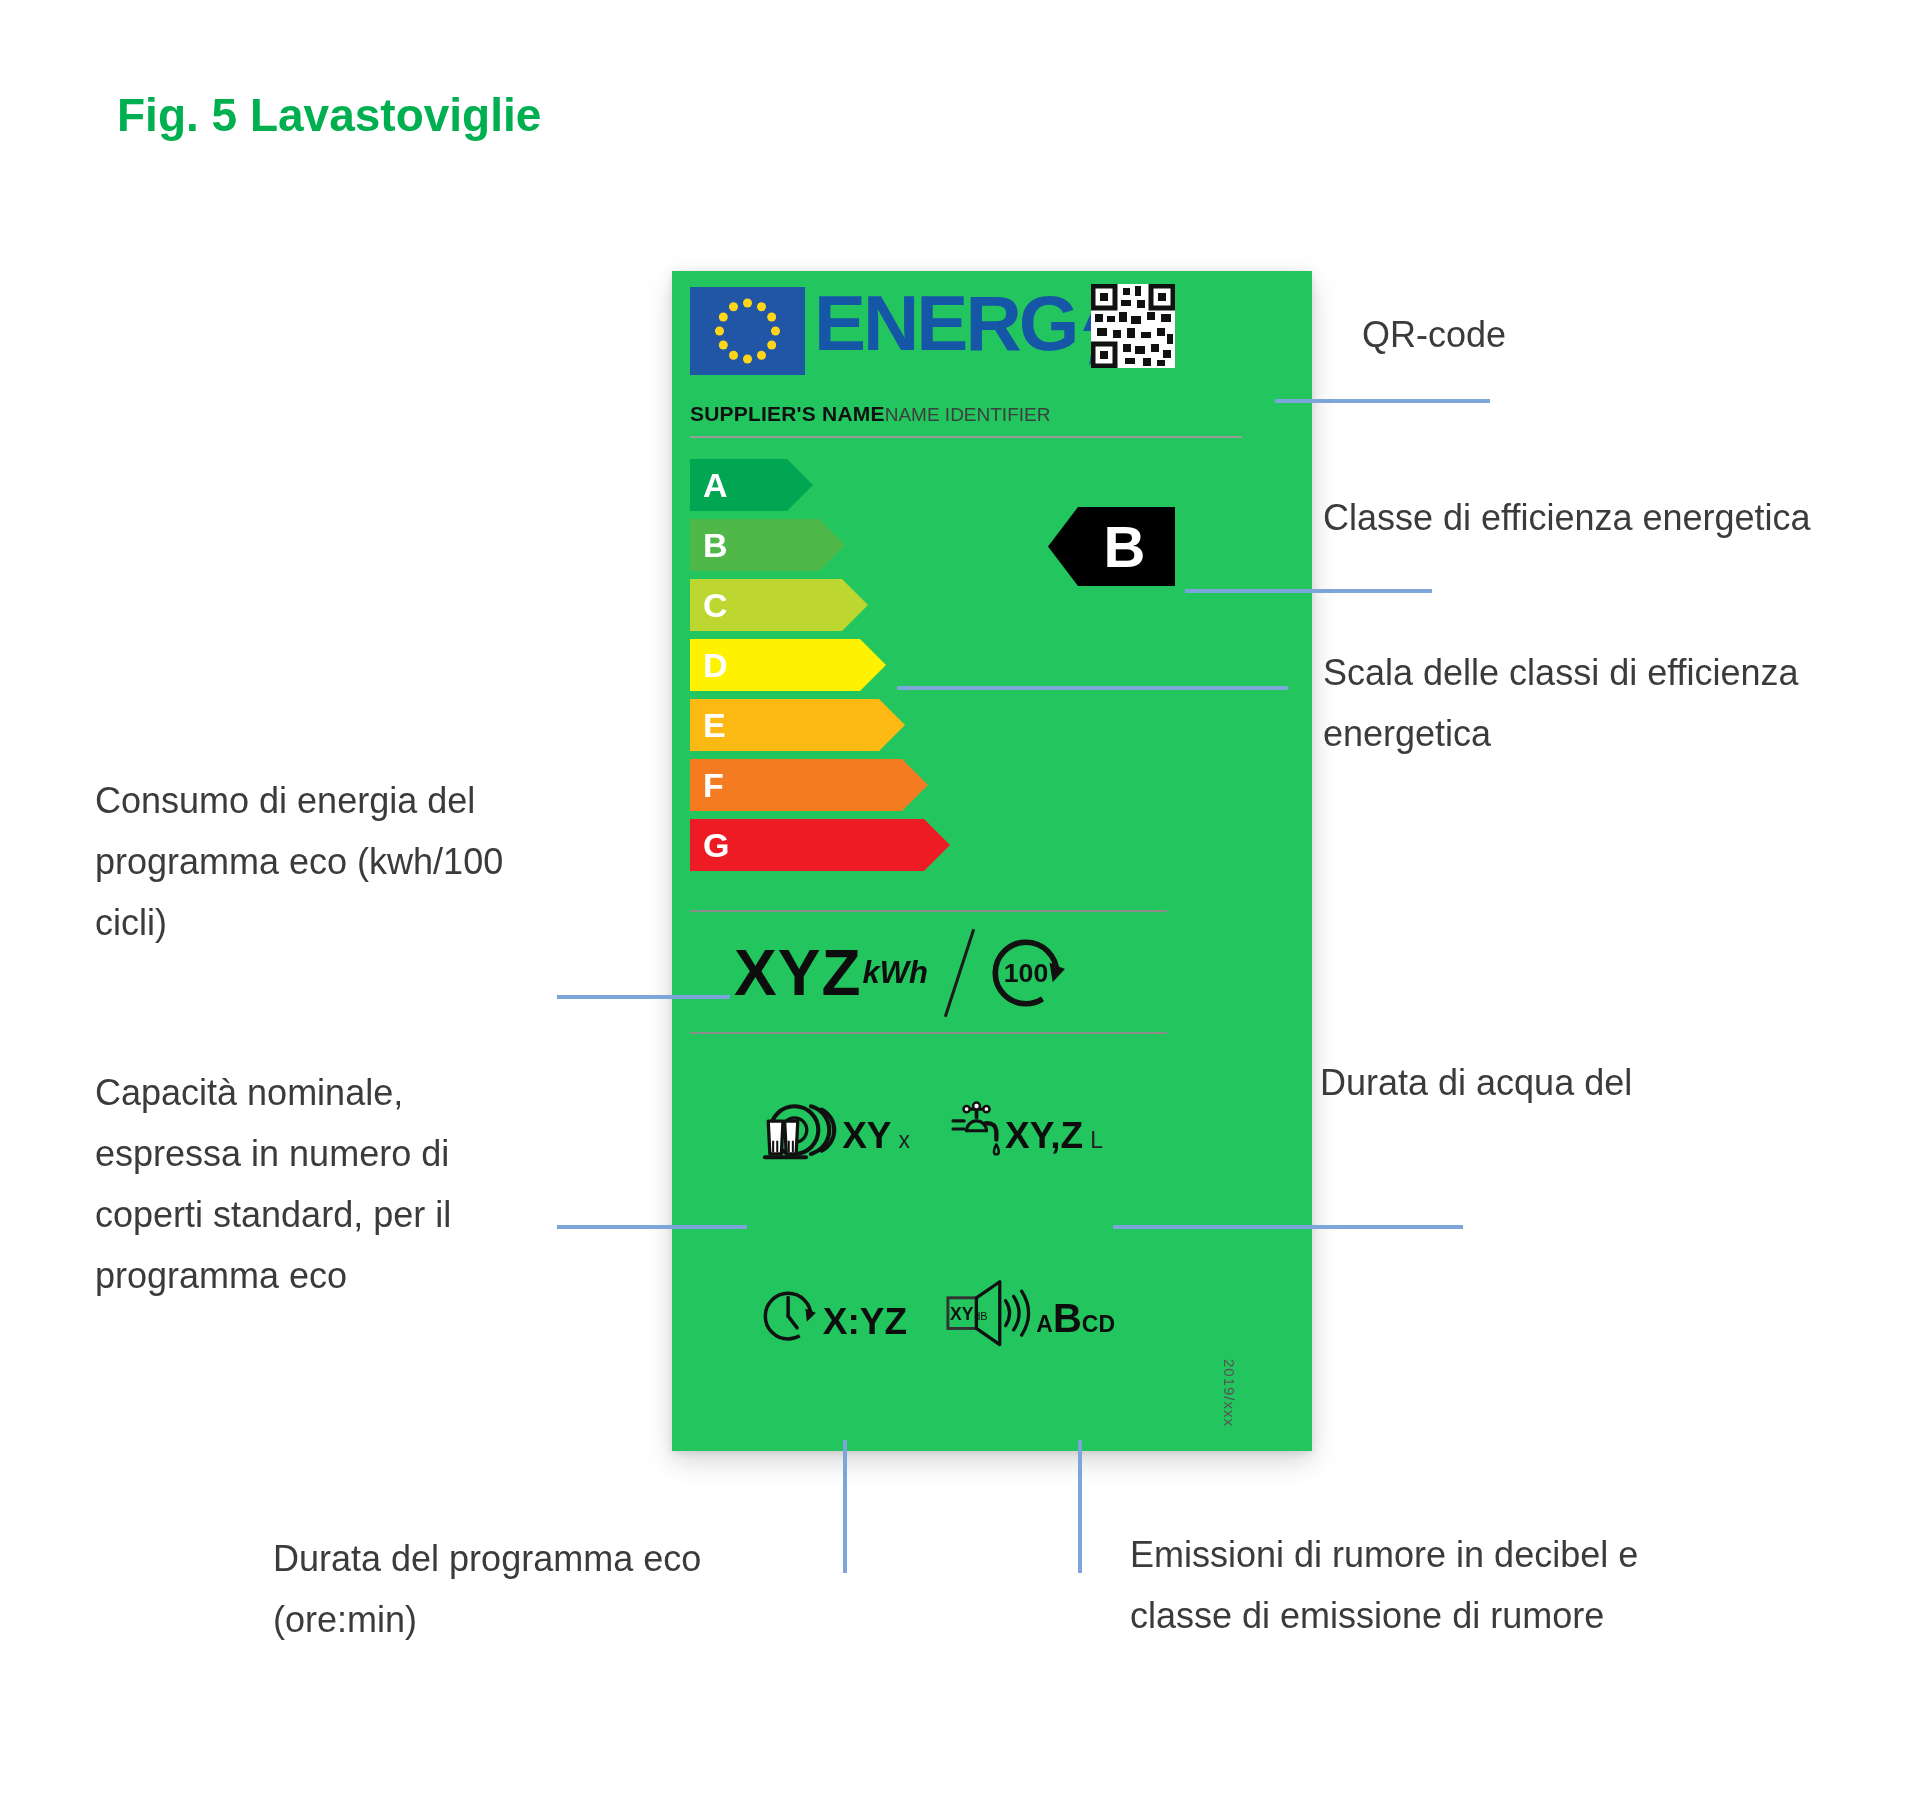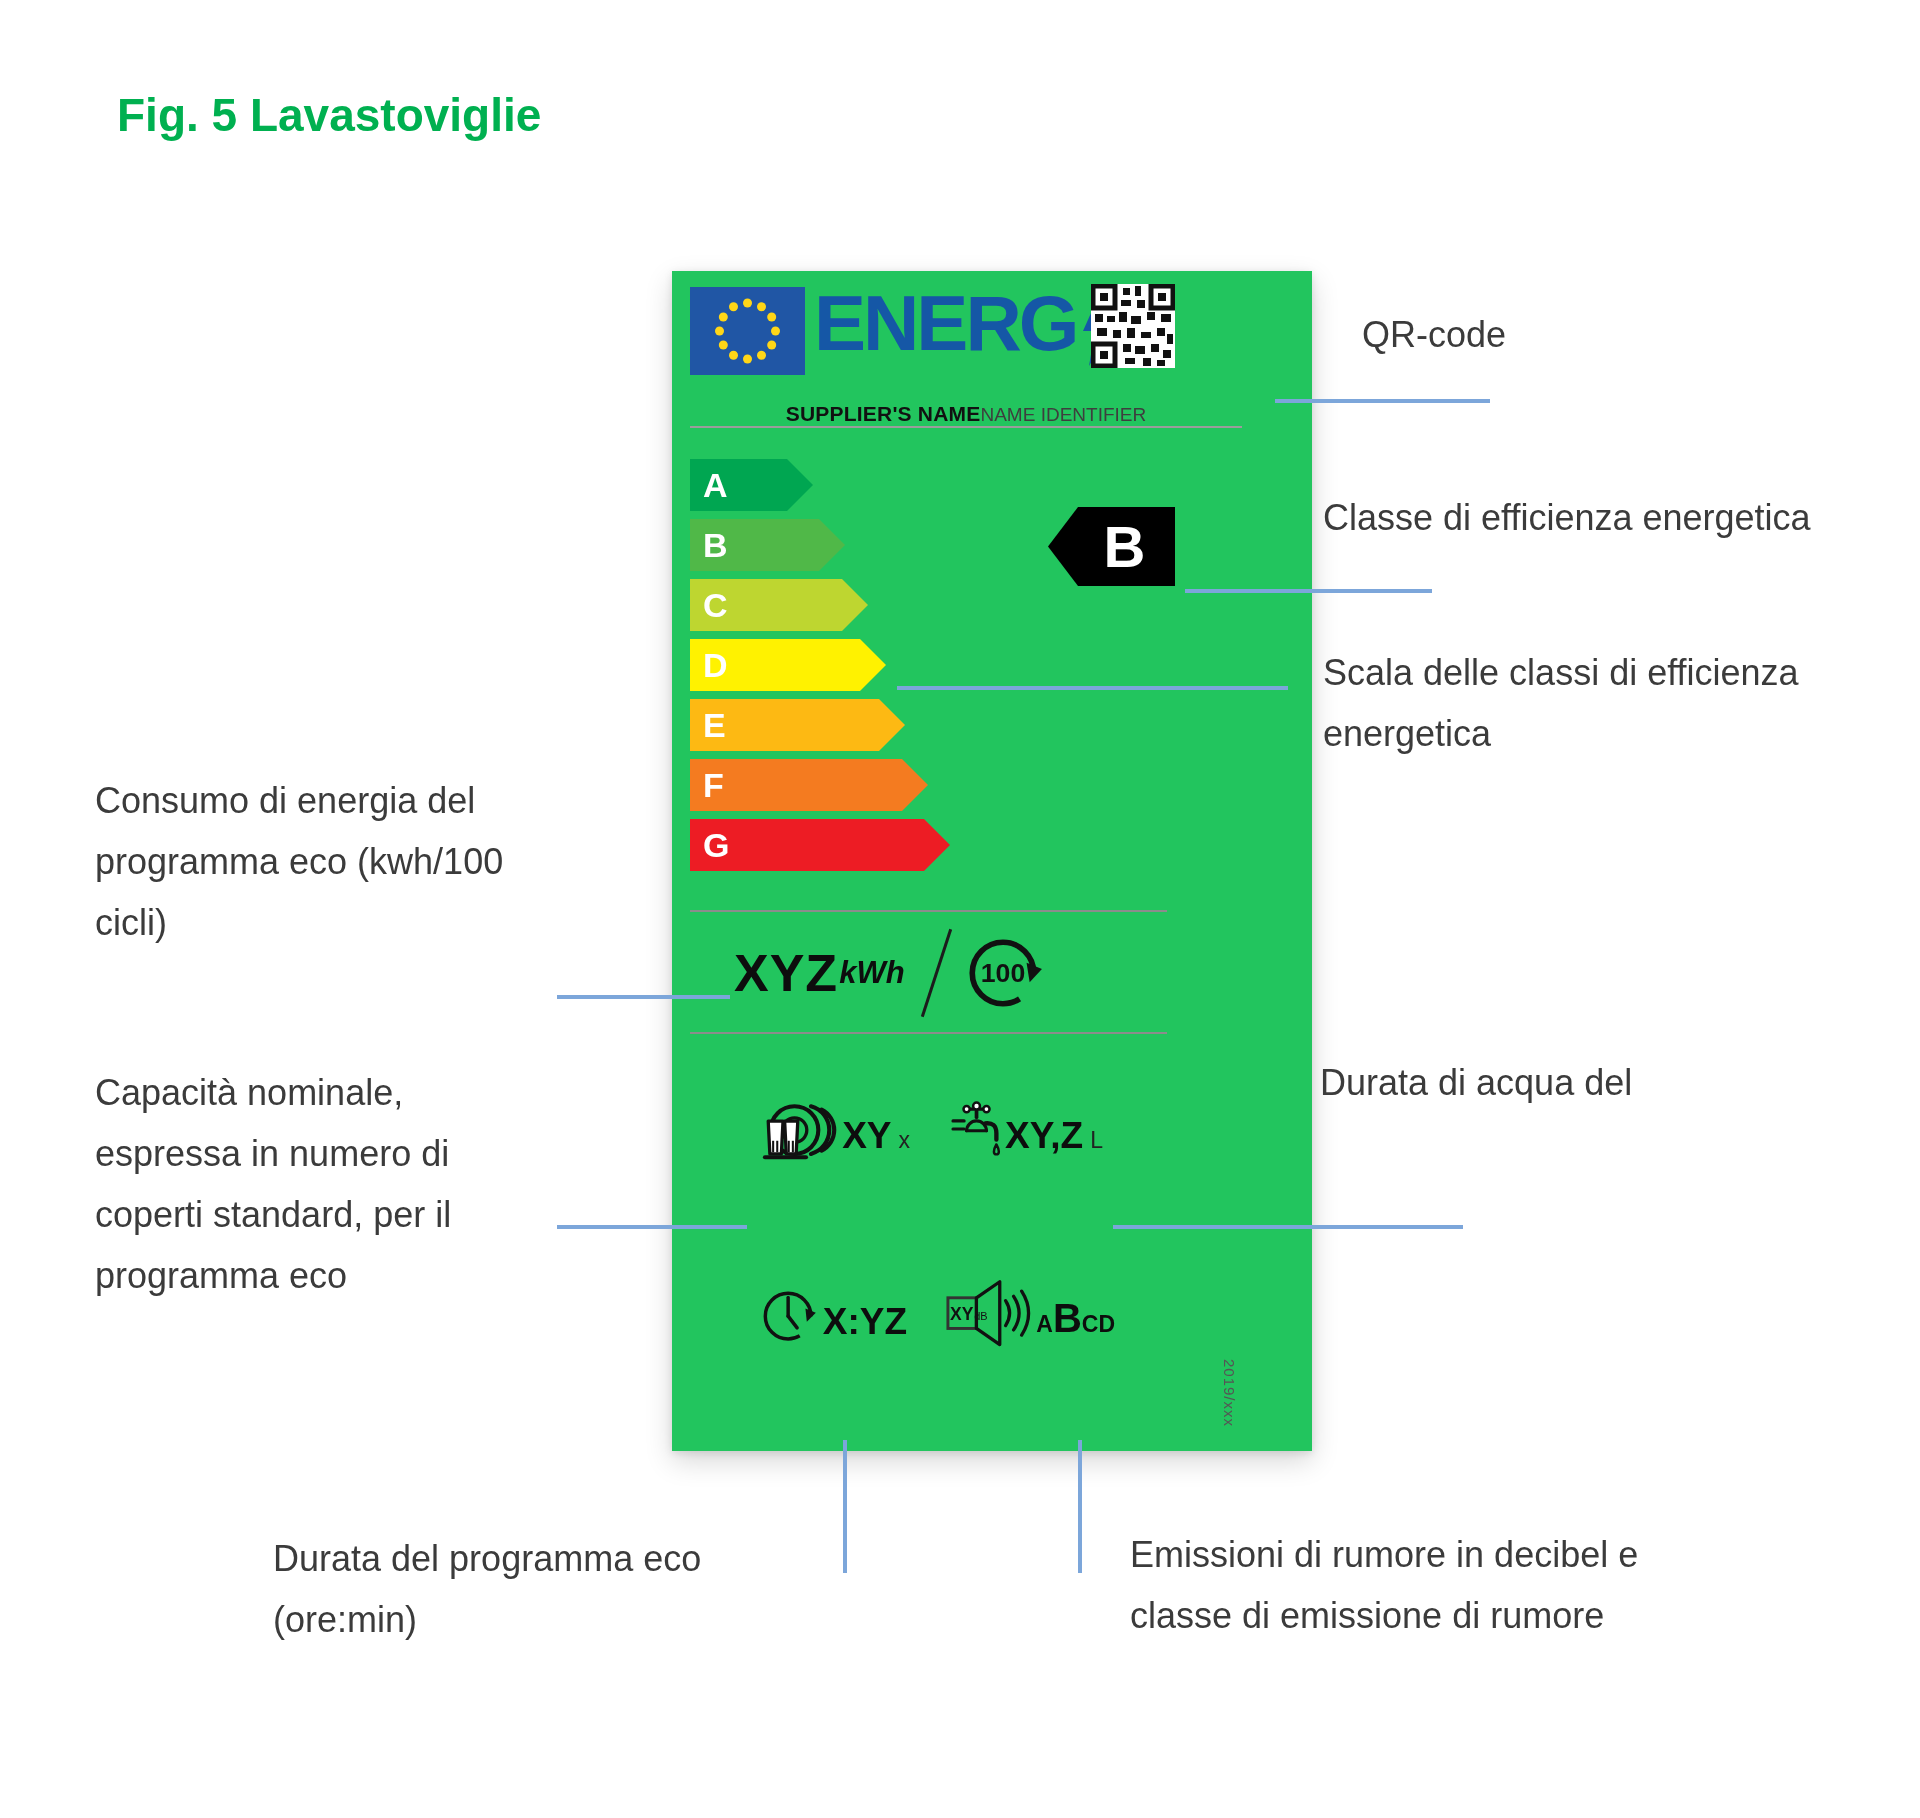--- a/index.html
+++ b/index.html
@@ -13,39 +13,39 @@
   .card{position:absolute;left:672px;top:271px;width:640px;height:1180px;background:#22c55e;
         box-shadow:0 10px 26px rgba(0,0,0,.16), 0 2px 8px rgba(0,0,0,.10);z-index:1;}
 
   .flag{position:absolute;left:18px;top:16px;width:115px;height:88px;}
   .brand{position:absolute;left:142px;top:6px;height:92px;display:flex;align-items:center;}
   .brand .word{font-size:78px;font-weight:bold;color:#1557a6;letter-spacing:-3px;}
   .brand svg{margin-left:4px;margin-top:6px;}
   .qr{position:absolute;left:419px;top:13px;}
 
   .supplier-row{position:absolute;left:18px;top:131px;width:552px;display:flex;
-      justify-content:center;align-items:baseline;border-bottom:2px solid #9c9c9c;}
+      justify-content:flex-start;align-items:baseline;border-bottom:2px solid #9c9c9c;padding-bottom:10px;}
   .supplier{font-size:21px;font-weight:bold;color:#111;letter-spacing:.2px;}
   .model{font-size:19px;color:#3e3e3e;}
 
   .scale{position:absolute;left:18px;top:188px;}
   .arrow{height:52px;margin-bottom:8px;display:flex;align-items:center;
          clip-path:polygon(0 0, calc(100% - 26px) 0, 100% 50%, calc(100% - 26px) 100%, 0 100%);}
   .arrow span{color:#fff;font-weight:bold;font-size:34px;padding-left:13px;}
 
   .indicator{position:absolute;left:376px;top:236px;width:127px;height:79px;background:#000;
       clip-path:polygon(0 50%, 30px 0, 100% 0, 100% 100%, 30px 100%);
       display:flex;align-items:center;justify-content:center;}
   .indicator span{color:#fff;font-size:58px;font-weight:bold;padding-left:26px;}
 
   .rule{position:absolute;left:18px;width:477px;height:2px;background:#8c8c8c;}
   .rule1{top:639px;} .rule2{top:761px;}
 
   .energy-row{position:absolute;left:62px;top:652px;height:100px;display:flex;align-items:center;}
-  .e-val{font-size:52px;font-weight:bold;color:#0d0d0d;letter-spacing:1px;}
+  .e-val{font-size:64px;font-weight:bold;color:#0d0d0d;letter-spacing:1px;}
   .e-unit{font-size:31px;font-weight:bold;color:#0d0d0d;margin-left:1px;font-style:italic;}
   .slash{width:3px;height:92px;background:#1c1c1c;transform:rotate(18deg);margin:0 24px 0 30px;}
 
   .pict{position:absolute;display:flex;flex-direction:row;align-items:center;}
   .blk-capacity{left:88px;top:812px;width:150px;}
   .blk-water{left:276px;top:812px;width:155px;}
   .blk-duration{left:85px;top:998px;width:150px;}
   .blk-noise{left:273px;top:995px;width:170px;}
   .pict .lab{margin-top:10px;display:flex;align-items:baseline;}
   .val{font-size:37px;font-weight:bold;color:#0d0d0d;}

